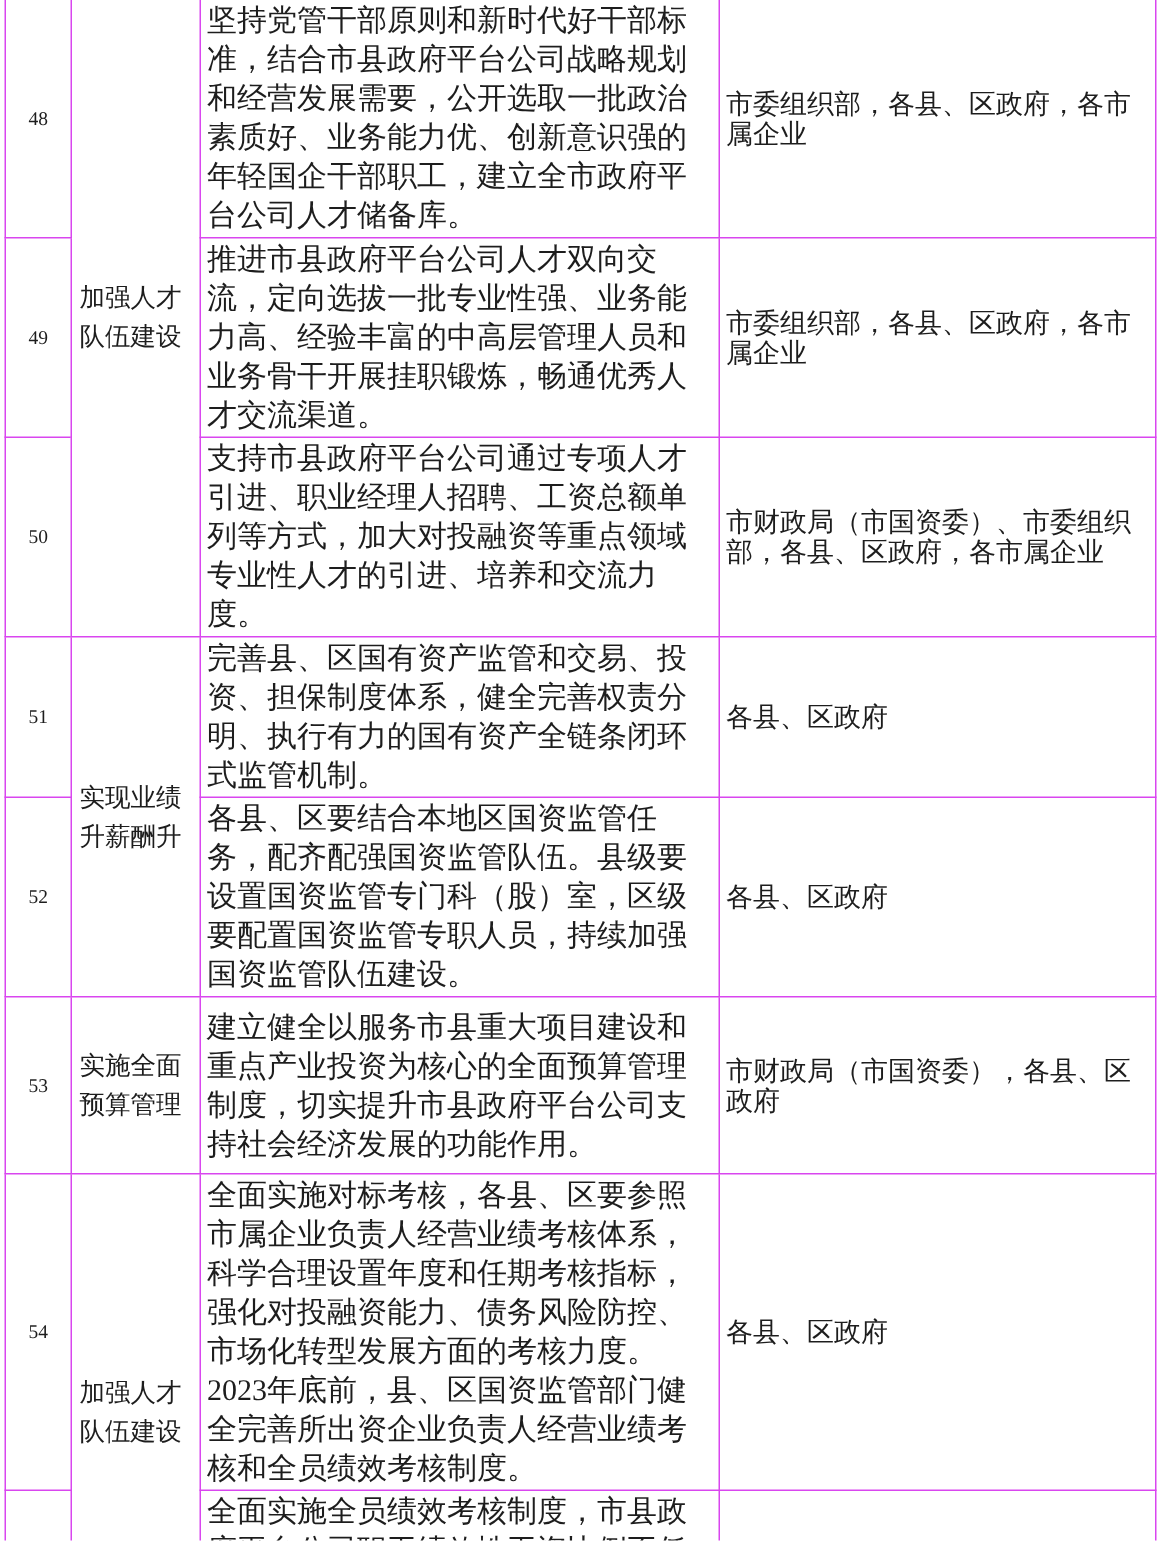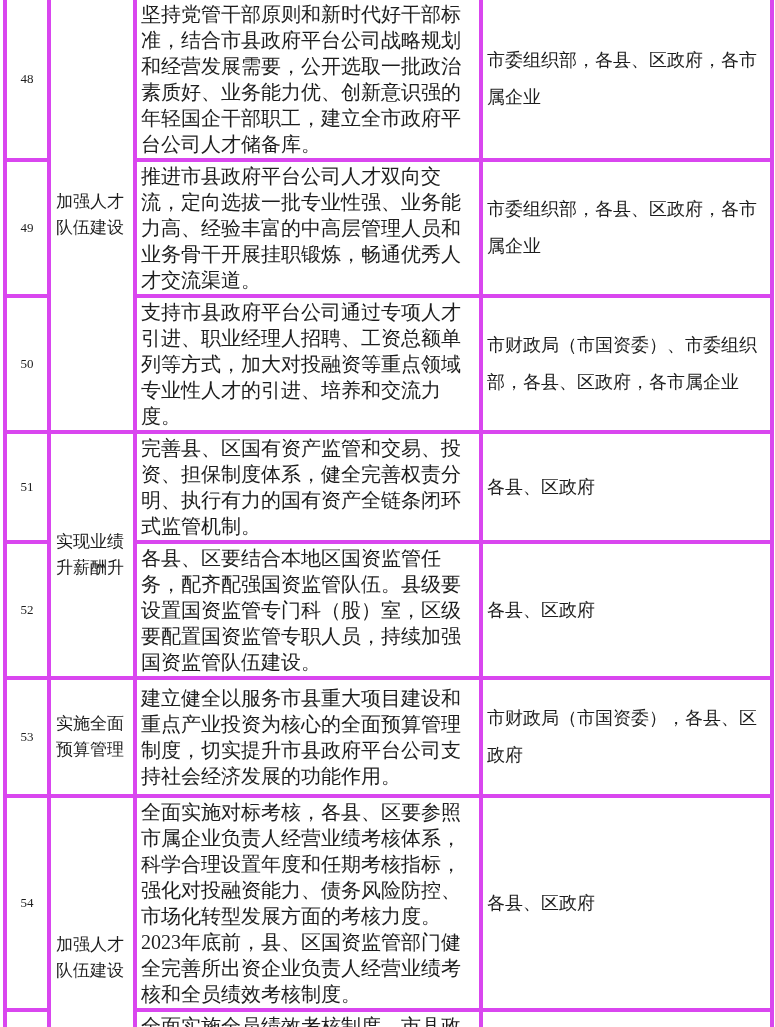--- a/index.html
+++ b/index.html
@@ -20,21 +20,21 @@
     height: 1027px;
   }
   table.doc-table {
     border-collapse: collapse;
     table-layout: fixed;
     margin-left: 3px;
     margin-top: 0;
     width: 767px;
   }
   table.doc-table td {
-    border: 4px solid #d946ef;
+    border: 1px solid #d946ef;
     vertical-align: middle;
     overflow: hidden;
     background: #ffffff;
   }
   tr.row-first td {
     border-top: none;
   }
   td.num {
     text-align: center;
     font-size: 13px;
@@ -47,21 +47,21 @@
   }
   td.desc {
     font-size: 20px;
     line-height: 26px;
     padding: 1px 2px 1px 4px;
     text-align: left;
     line-break: strict;
   }
   td.dept {
     font-size: 18px;
-    line-height: 37px;
+    line-height: 20px;
     padding: 1px 3px 1px 4px;
     text-align: left;
     line-break: strict;
   }
 </style>
 </head>
 <body>
 
 <div class="page">
   <table class="doc-table">

